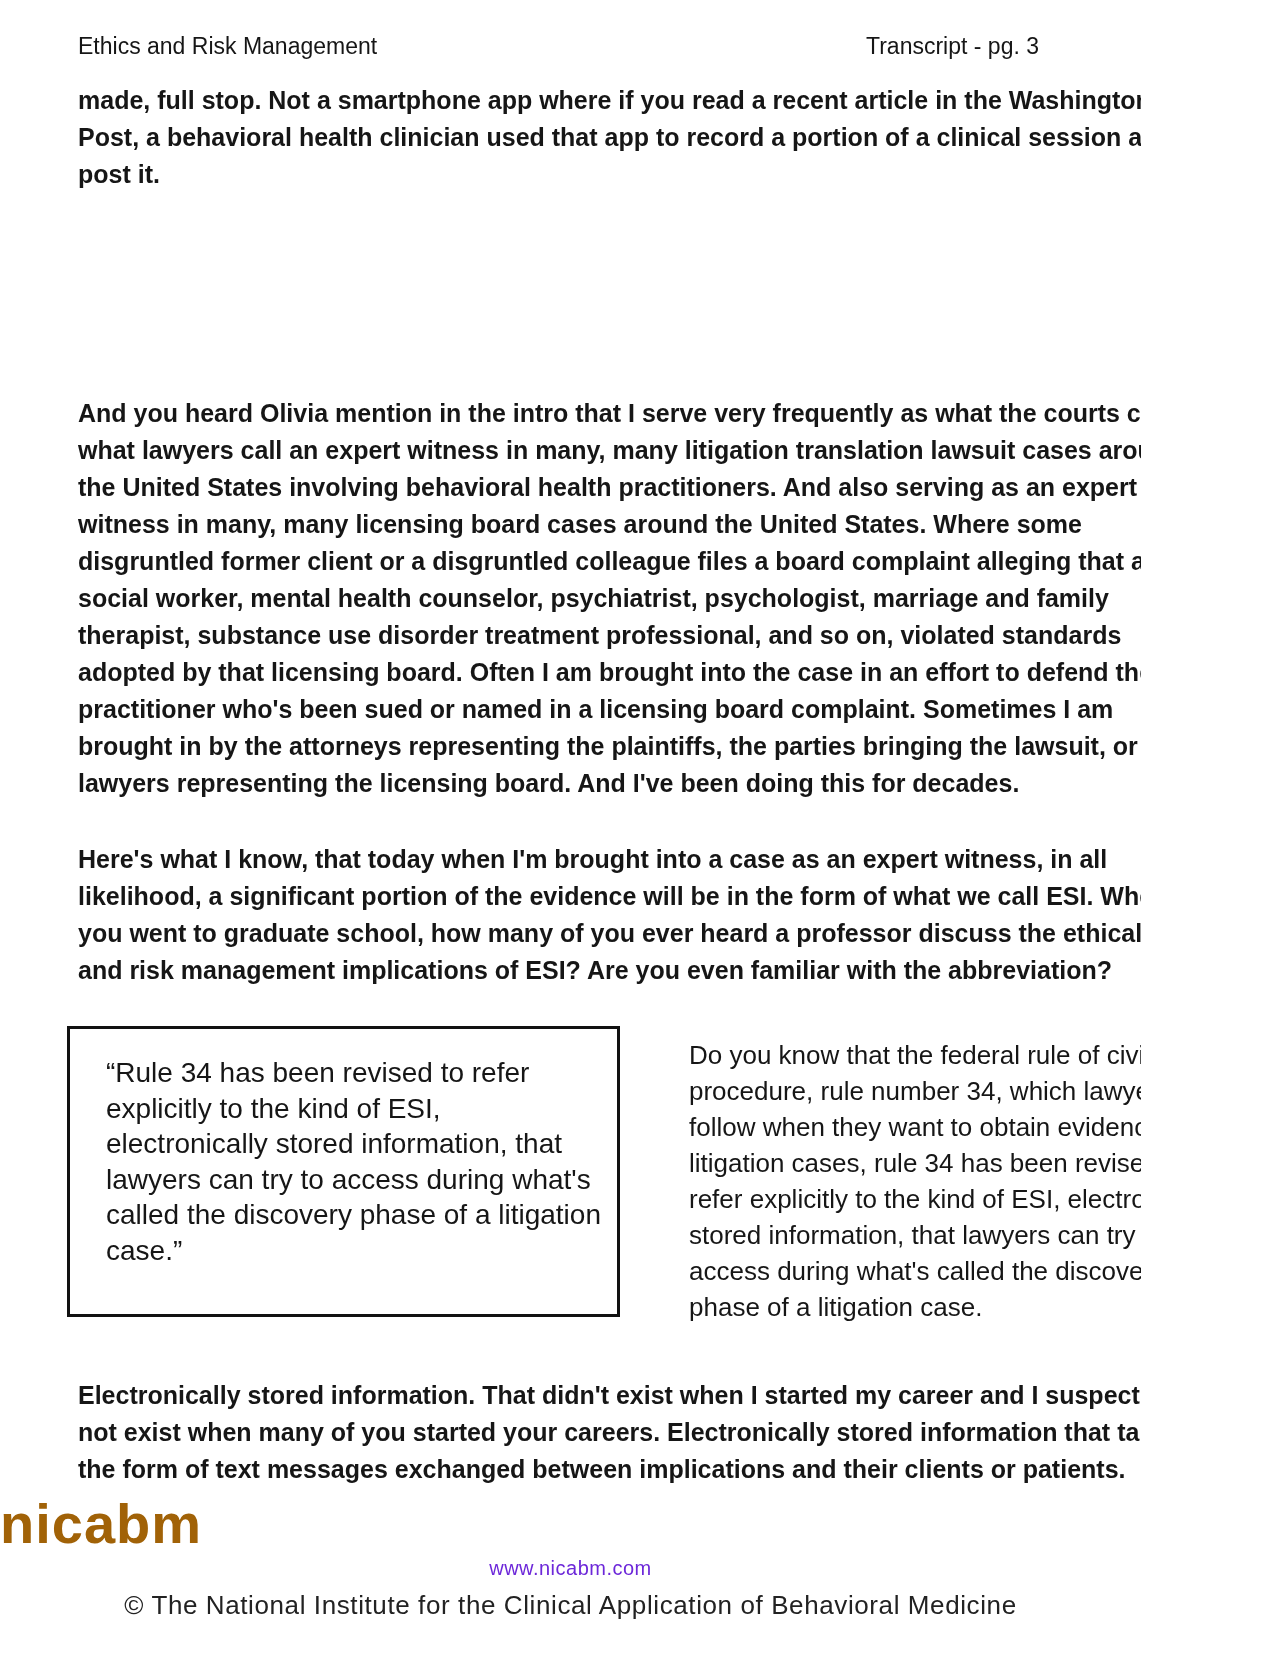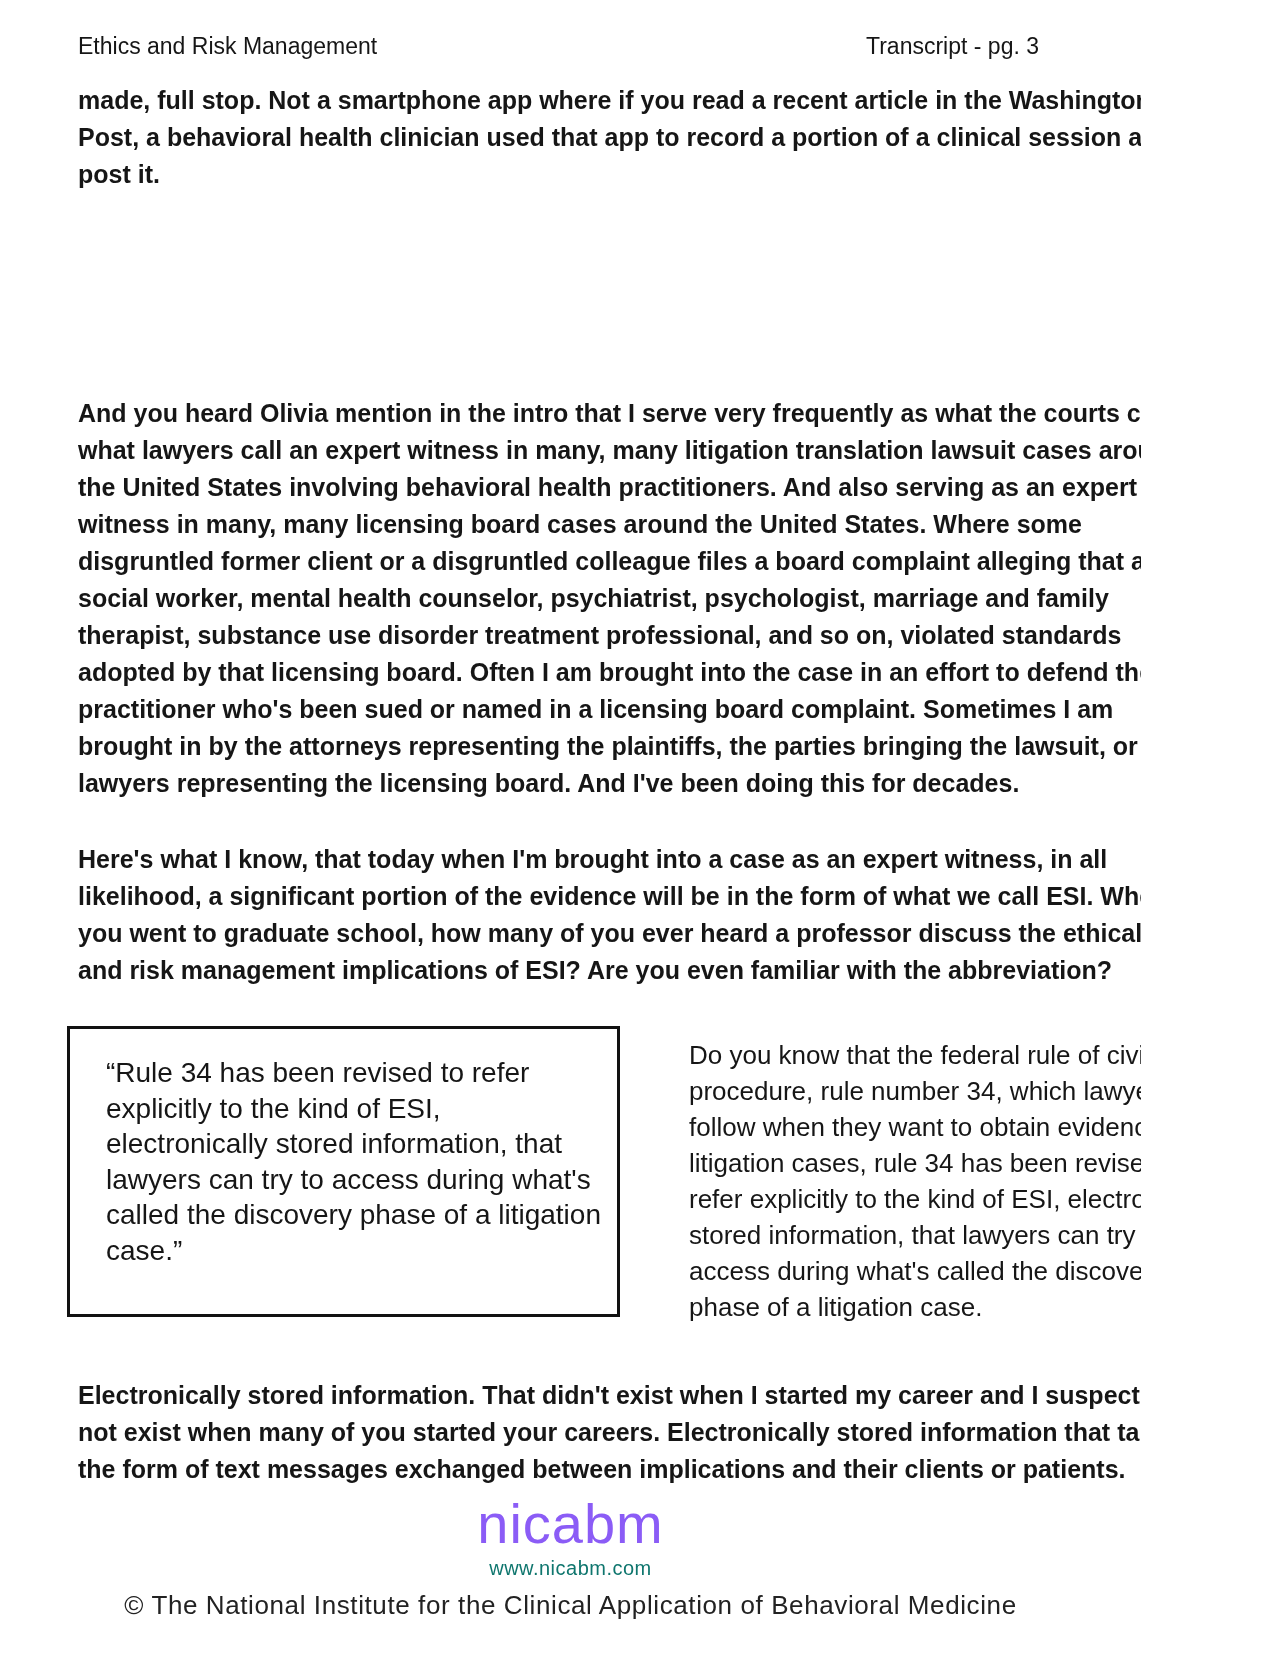--- a/index.html
+++ b/index.html
@@ -66,37 +66,37 @@
     top: 1037px;
     width: 532px;
     font-size: 26px;
     line-height: 36px;
   }
   .footer-logo {
     position: absolute;
     left: 0;
     right: 0;
     top: 1494px;
-    text-align: center;
+    text-align: left;
     font-size: 56px;
     line-height: 60px;
-    font-weight: 400;
+    font-weight: 700;
     letter-spacing: 1px;
-    color: #8b5cf6;
+    color: #a16207;
   }
   .footer-url {
     position: absolute;
     left: 0;
     right: 0;
     top: 1556px;
     text-align: center;
     font-size: 20px;
     line-height: 24px;
     letter-spacing: 0.5px;
-    color: #0f766e;
+    color: #6d28d9;
   }
   .footer-copyright {
     position: absolute;
     left: 0;
     right: 0;
     top: 1589px;
     text-align: center;
     font-size: 26px;
     line-height: 32px;
     letter-spacing: 0.6px;

